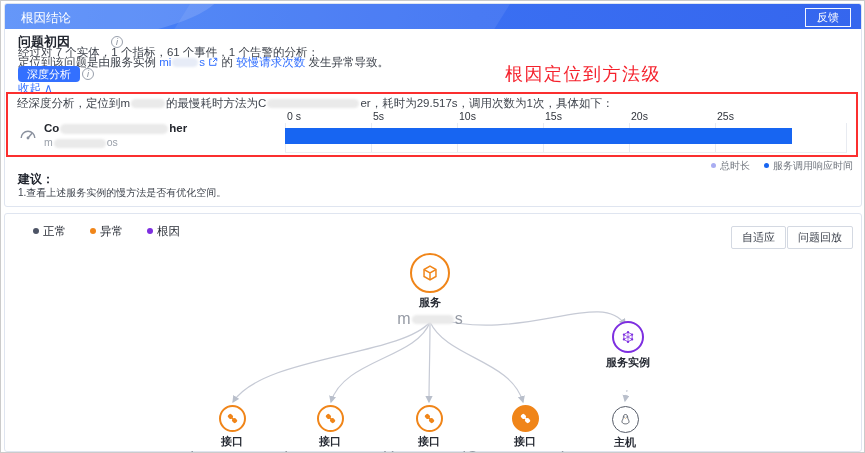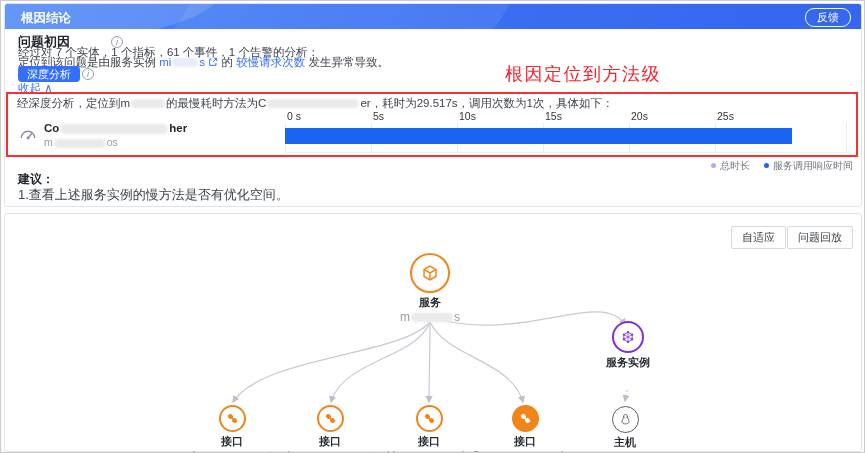--- a/index.html
+++ b/index.html
@@ -12,23 +12,23 @@
   #panel2 { left:3px; top:212px; width:858px; height:239px; }
 
   
   .p1-header { position:absolute; left:0; top:0; right:0; height:25px;
     background:linear-gradient(97deg,#4c86f8 0%,#3a6ff2 55%,#3566ee 100%);
     border-radius:2px 2px 0 0; overflow:hidden; }
   .p1-header::before { content:""; position:absolute; left:-20px; top:-46px; width:240px; height:80px;
     background:rgba(255,255,255,.14); border-radius:50%; transform:rotate(-6deg); }
   .p1-header::after { content:""; position:absolute; left:180px; top:-20px; width:320px; height:56px;
     background:rgba(255,255,255,.08); transform:skewX(-32deg); }
-  .hdr-title { position:absolute; left:16px; top:6px; color:#fff; font-size:12.5px; font-weight:bold; z-index:2; }
+  .hdr-title { position:absolute; left:16px; top:6px; color:#fff; font-size:12.5px; font-weight:normal; z-index:2; }
   .fb-btn { position:absolute; right:10px; top:4px; z-index:2; color:#fff; font-size:11px;
-    border:1px solid rgba(255,255,255,.95); border-radius:9px; padding:1px 11px; background:transparent; cursor:pointer; }
+    border:1px solid rgba(255,255,255,.95); border-radius:0; padding:1px 11px; background:transparent; cursor:pointer; }
 
   .sec-title { position:absolute; font-size:13px; font-weight:bold; color:#21252e; display:flex; align-items:center; gap:5px; }
   .inf { display:inline-flex; width:12px; height:12px; border:1px solid #99a0ac; border-radius:50%;
     color:#848b98; font-size:9px; font-weight:normal; align-items:center; justify-content:center; font-style:italic; }
   .txt { position:absolute; font-size:11.5px; color:#3e434c; white-space:nowrap; }
   .lnk { color:#3370ff; text-decoration:none; cursor:pointer; }
   .redact { display:inline-block; height:9px; border-radius:5px; background:#eaeaea; filter:blur(1.2px); vertical-align:middle; margin:0 1px; }
   .deep-btn { position:absolute; left:13px; top:62px; background:#3370ff; color:#fff; border:none; border-radius:4px;
     font-size:11px; padding:2px 9px; height:16px; line-height:12px; cursor:pointer; }
   .collapse { position:absolute; left:13px; top:77px; font-size:11.5px; }
@@ -45,40 +45,40 @@
   .gtick { position:absolute; top:0; font-size:10.5px; color:#30343c; }
   .gline { position:absolute; top:13px; width:1px; height:29px; background:#e8ebf1; }
   .gbase { position:absolute; top:42px; left:0; width:562px; height:1px; background:#edeff3; }
   .gbar { position:absolute; left:0; top:18px; height:16px; background:#1765f2; }
 
   .bar-legend { position:absolute; right:8px; top:155px; display:flex; gap:14px; font-size:10px; color:#70757e; align-items:center; }
   .dot { display:inline-block; width:6px; height:6px; border-radius:50%; margin-right:4px; vertical-align:1px; }
   .dot.sm { width:5px; height:5px; }
 
   .sugg-title { position:absolute; left:13px; top:167px; font-size:12px; font-weight:bold; color:#21252e; }
-  .sugg-item { position:absolute; left:13px; top:182px; font-size:13px; color:#3e434c; }
+  .sugg-item { position:absolute; left:13px; top:182px; font-size:10px; color:#3e434c; }
 
   
   .topo-legend { position:absolute; left:28px; top:10px; display:flex; gap:24px; font-size:11.5px; color:#2a2e37; align-items:center; }
   .topo-btns { position:absolute; right:8px; top:12px; display:flex; gap:1px; }
   .o-btn { background:#fff; border:1px solid #d4d9e2; border-radius:2px; color:#3a3f4a; font-size:11px; padding:3px 10px; cursor:pointer; }
 
   .edges { position:absolute; left:0; top:0; pointer-events:none; }
   .edge { fill:none; stroke:#c6cad5; stroke-width:1.2; }
   .edge.dashed { stroke-dasharray:2,3; }
 
   .node { position:absolute; width:140px; transform:translateX(-50%); text-align:center; z-index:3; cursor:pointer; }
   .circ { border-radius:50%; background:#fff; display:flex; align-items:center; justify-content:center; margin:0 auto; }
   .circ.service { width:40px; height:40px; border:2.5px solid #f08519; color:#f08519; }
   .circ.iface { width:27px; height:27px; border:2px solid #f08519; color:#f08519; }
   .circ.iface.filled { background:#f08519; color:#fff; }
   .circ.inst { width:32px; height:32px; border:2px solid #7d2ee0; color:#7d2ee0; }
   .circ.host { width:27px; height:27px; border:1.5px solid #575d69; color:#4b515c; }
   .ntype { font-size:11px; font-weight:bold; color:#262a33; margin-top:2px; }
-  .nname { font-size:12px; color:#959aa4; white-space:nowrap; }
+  .nname { font-size:16px; color:#959aa4; white-space:nowrap; }
 </style>
 </head>
 <body>
 
 <div class="stage">
 
   <div class="panel" id="panel1">
 
     <div class="p1-header">
       <span class="hdr-title">根因结论</span>
@@ -144,20 +144,25 @@
       <span><span class="dot sm" style="background:#a9adf2;"></span><span>总时长</span></span>
       <span><span class="dot sm" style="background:#1765f2;"></span><span>服务调用响应时间</span></span>
     </div>
 
     <div class="sugg-title">建议：</div>
     <div class="sugg-item">1.查看上述服务实例的慢方法是否有优化空间。</div>
   </div>
 
   <div class="panel" id="panel2">
 
+    <div class="topo-legend">
+      <span><span class="dot" style="background:#4d5466;"></span><span>正常</span></span>
+      <span><span class="dot" style="background:#f08519;"></span><span>异常</span></span>
+      <span><span class="dot" style="background:#7d2ee0;"></span><span>根因</span></span>
+    </div>
 
     <div class="topo-btns">
       <button class="o-btn">自适应</button>
       <button class="o-btn">问题回放</button>
     </div>
 
     <svg class="edges" width="858" height="239" viewBox="0 0 858 239">
       <defs>
         <marker id="arr" markerWidth="8" markerHeight="8" refX="5" refY="3" orient="auto">
           <path d="M0,0 L6,3 L0,6 Z" fill="#b9bfcb"></path>

